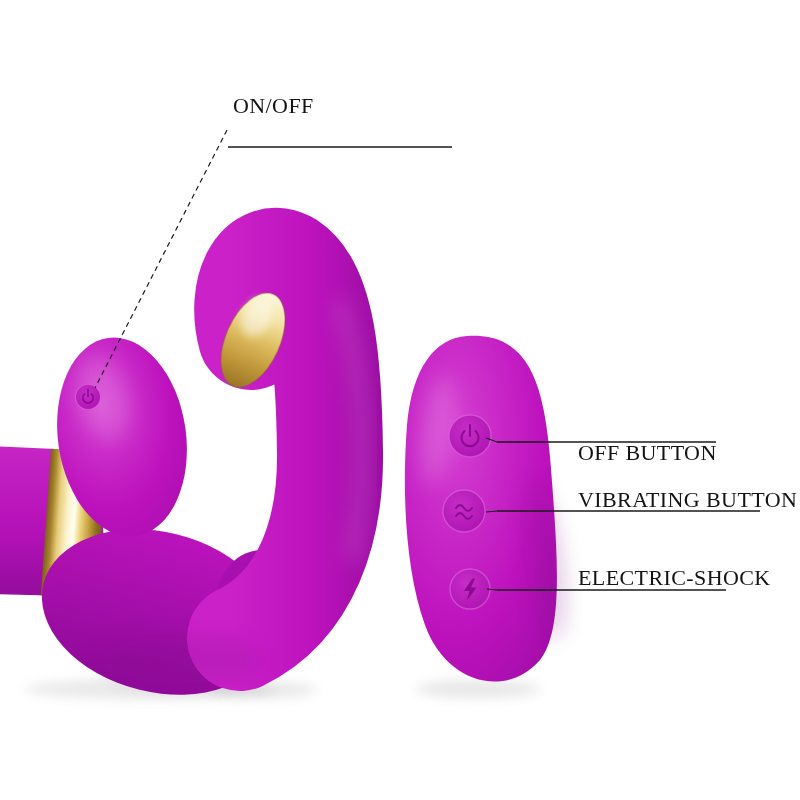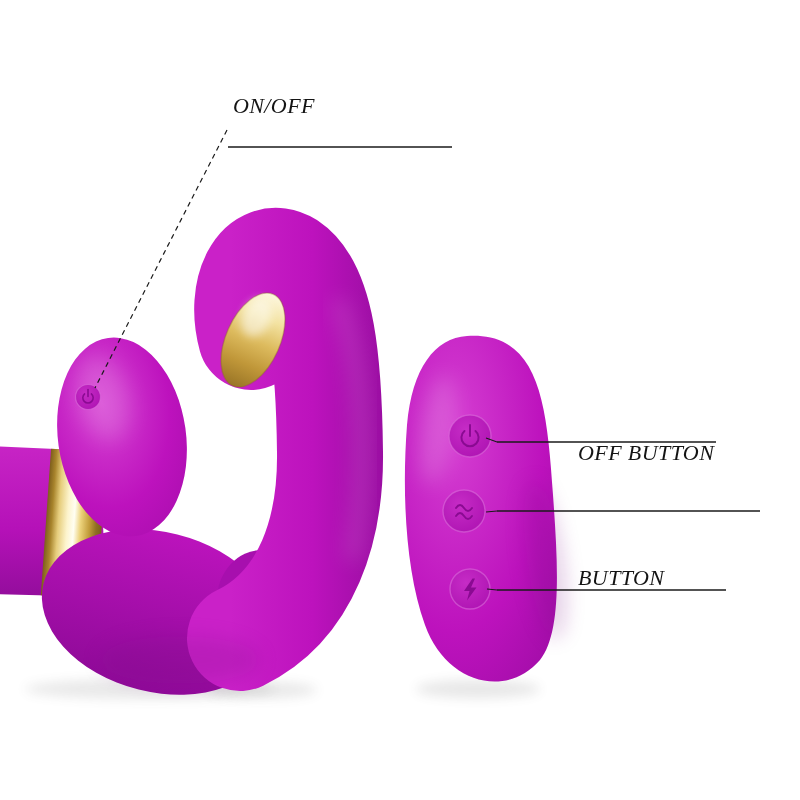--- a/index.html
+++ b/index.html
@@ -7,21 +7,20 @@
     padding: 0;
     background: #ffffff;
   }
   .stage {
     position: relative;
     width: 800px;
     height: 800px;
     background: #ffffff;
     overflow: hidden;
     font-family: "Liberation Serif", serif;
-    font-style: italic;
   }
   svg.art {
     position: absolute;
     left: 0;
     top: 0;
   }
   .callout {
     position: absolute;
     color: #141414;
     font-size: 22px;
@@ -184,18 +183,19 @@
       <line x1="497" y1="590" x2="487" y2="589" stroke-width="1.2"></line>
     </g>
   </svg>
 
   <div class="callout" style="left:233px; top:92px;">
     <div>ON/OFF</div>
   </div>
 
   <div class="callout" style="left:578px; top:439px;">OFF BUTTON</div>
 
+  <div class="callout" style="left:578px; top:486px;">VIBRATING BUTTON</div>
 
   <div class="callout two-line-wide" style="left:578px; top:561px;">
-    <div>BUTTON</div>
+    <div>ELECTRIC-SHOCK</div>
   </div>
 
 </div>
 
 </body></html>

